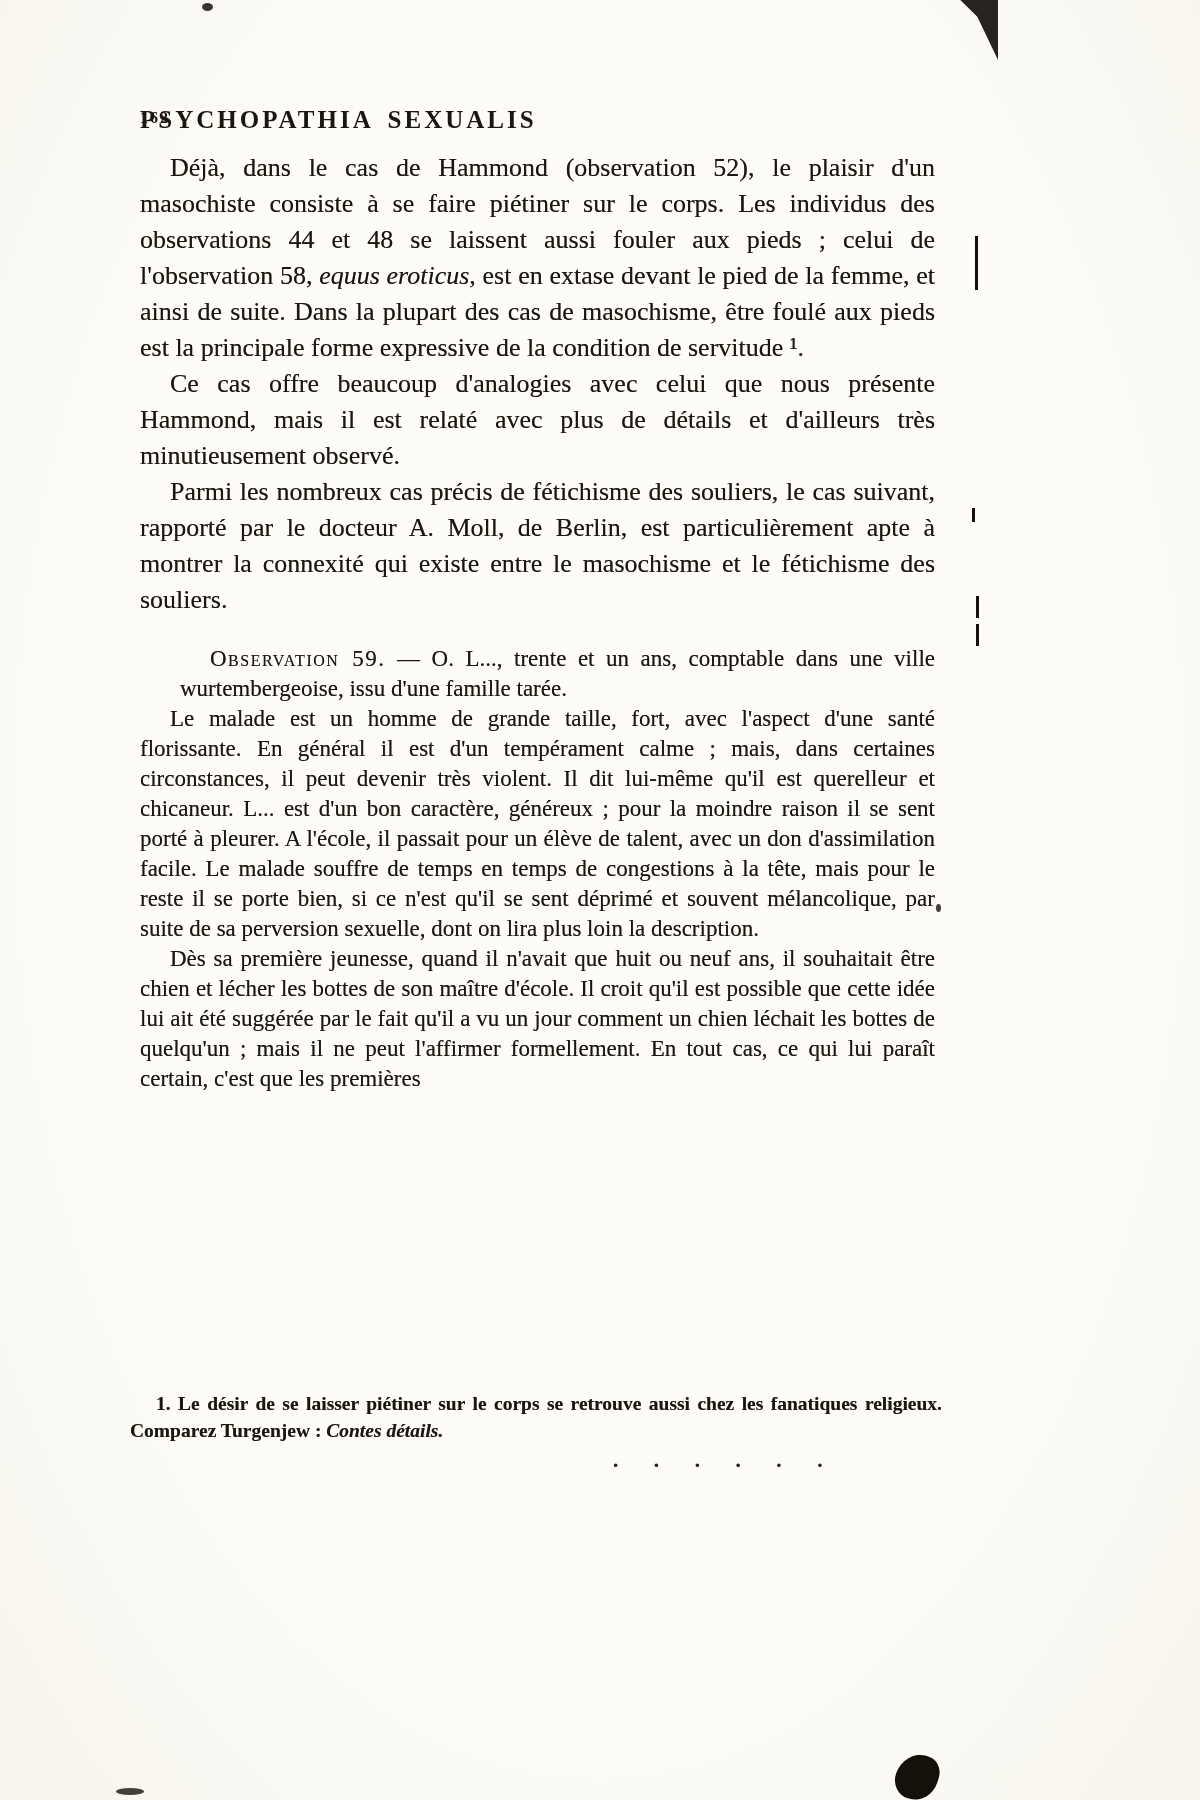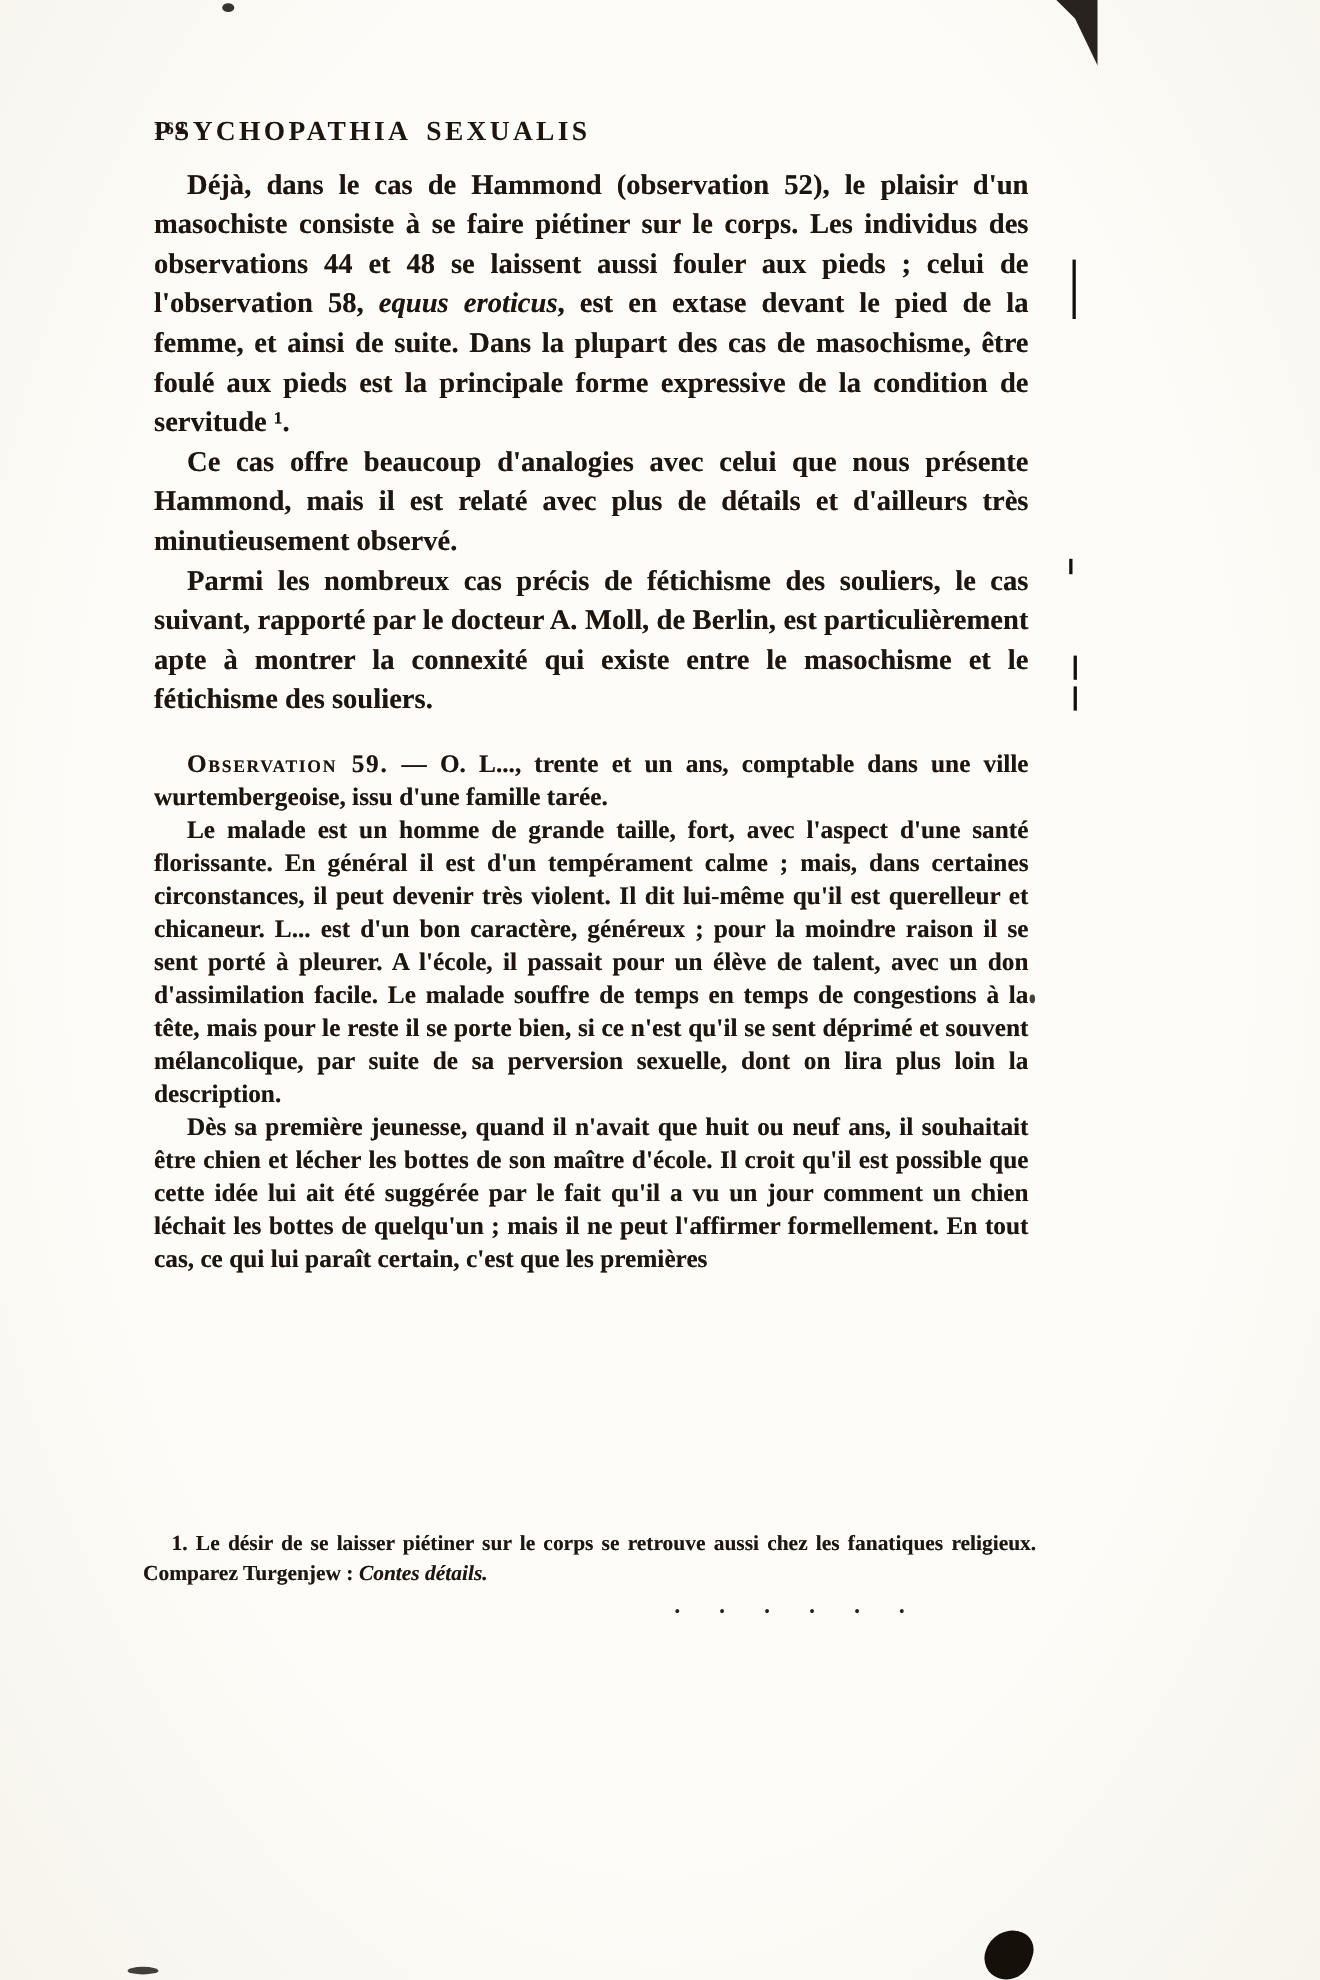--- a/index.html
+++ b/index.html
@@ -42,27 +42,27 @@
   }
   
   .text-block {
     position: absolute;
     top: 150px;
     left: 140px;
     width: 795px;
     text-align: justify;
   }
   .para {
-    font-weight: bold;
+    font-weight: normal;
     text-indent: 30px;
     text-shadow: 0 0 0.5px rgba(20, 12, 4, 0.55);
   }
   .para.main { font-size: 26px; line-height: 36px; }
   .para.obs  { font-size: 23px; line-height: 30px; }
-  .obs-start { margin-top: 26px; }
+  .obs-start { margin-top: 26px; margin-left: 40px; }
   .ital { font-style: italic; }
   .smallcaps { font-variant: small-caps; letter-spacing: 1.5px; }
   
   .footnote {
     position: absolute;
     left: 130px;
     top: 1390px;
     width: 812px;
     font-size: 19.5px;
     line-height: 27px;

